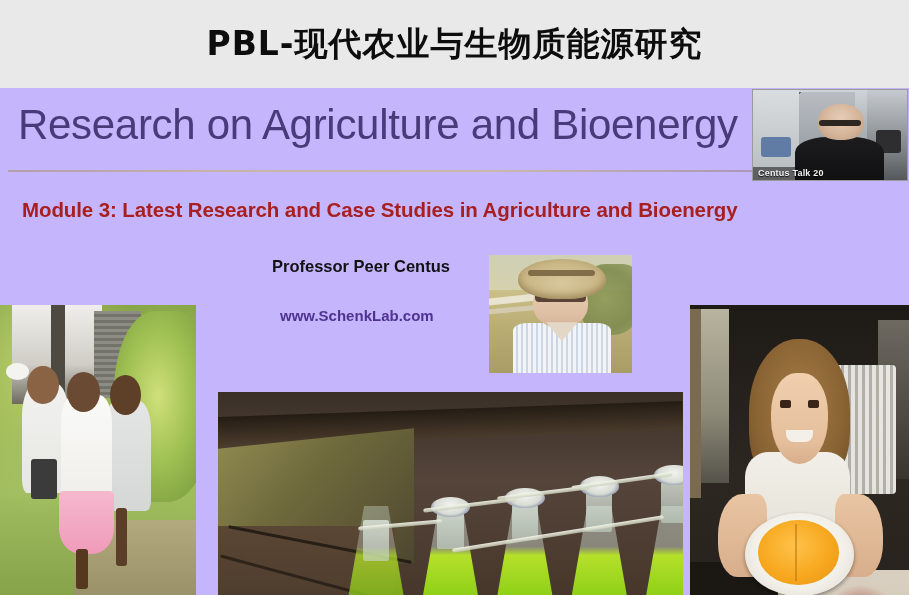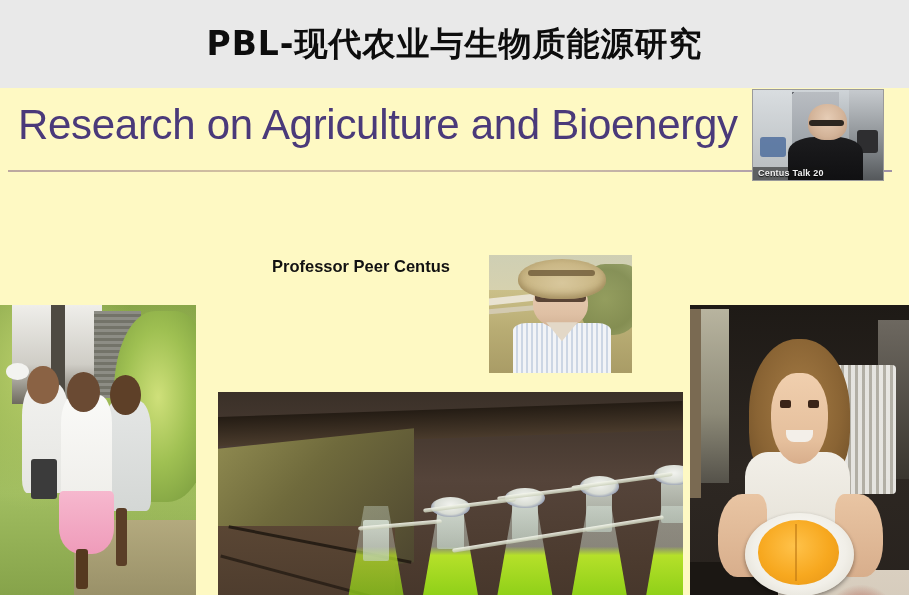--- a/index.html
+++ b/index.html
@@ -31,21 +31,21 @@
     letter-spacing: 1px;
     white-space: nowrap;
     font-family: "DejaVu Sans", "Liberation Sans", sans-serif;
     text-align: center;
   }
 
   
   .slide-body {
     position: absolute; left: 0; top: 88px;
     width: 909px; height: 507px;
-    background: #fef9c3;
+    background: #c4b5fd;
   }
 
   .main-title {
     position: absolute;
     left: 18px; top: 13px;
     font-size: 42px;
     font-weight: 400;
     color: #4a3a7a;
     white-space: nowrap;
     letter-spacing: -0.3px;
@@ -382,21 +382,21 @@
   }
   .pr-lap {
     position: absolute; left: 0; top: 68%; width: 40%; height: 22%;
     background: #1b1713; border-radius: 0 30% 0 0;
   }
 
   
   .webcam {
     position: absolute;
     left: 752px; top: 89px;
-    width: 132px; height: 92px;
+    width: 156px; height: 92px;
     background: #2b2b2b;
     border: 1px solid #9a9a9a;
     overflow: hidden;
     box-sizing: border-box;
   }
   .wc-bg {
     position: absolute; inset: 0;
     background: linear-gradient(to bottom, #cfd4d8 0%, #aeb4b8 40%, #8d9296 100%);
   }
   .wc-wall {
@@ -454,22 +454,24 @@
 <div id="slide">
 
   <div class="header-band">
     <div class="header-title">PBL-现代农业与生物质能源研究</div>
   </div>
 
   <div class="slide-body">
 
     <div class="main-title">Research on Agriculture and Bioenergy</div>
     <div class="title-rule"></div>
+    <div class="module-line">Module 3: Latest Research and Case Studies in Agriculture and Bioenergy</div>
 
     <div class="presenter-name">Professor Peer Centus</div>
+    <div class="presenter-web">www.SchenkLab.com</div>
 
     <div class="portrait">
       <div class="p-sky"></div>
       <div class="p-ground"></div>
       <div class="p-rail"></div>
       <div class="p-rail2"></div>
       <div class="p-bushR"></div>
       <div class="p-shirt"></div>
       <div class="p-face"></div>
       <div class="p-glasses"></div>

